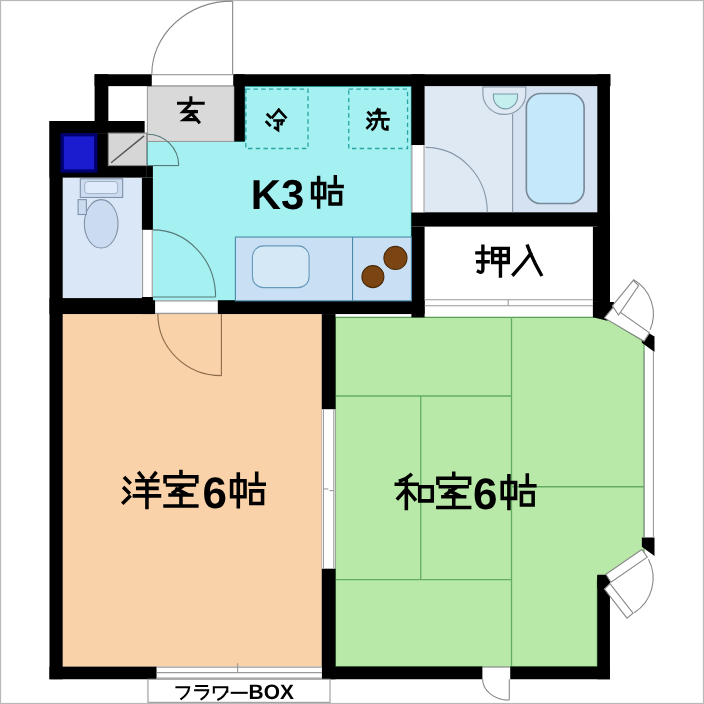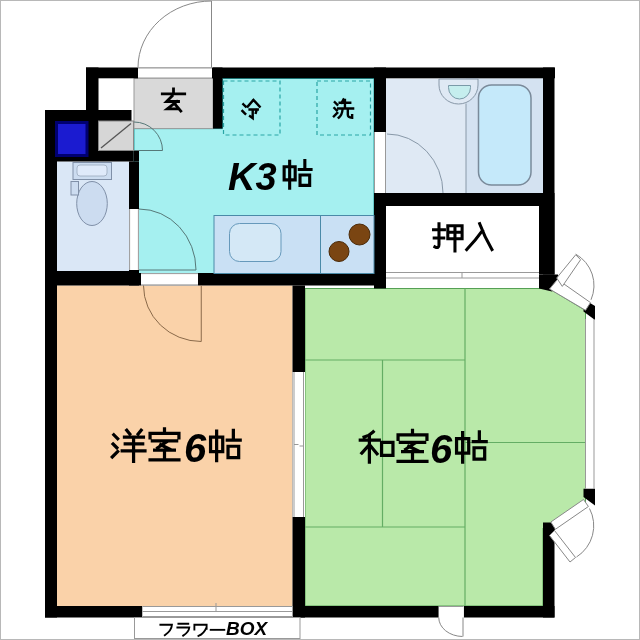--- a/index.html
+++ b/index.html
@@ -1,16 +1,16 @@
 <!DOCTYPE html>
 <html><head>
 <meta charset="utf-8">
 <style>
 html,body{margin:0;padding:0;background:#fff;}
-.wrap{width:544px;height:640px;position:relative;font-family:"Liberation Sans",sans-serif;font-style:italic;}
+.wrap{width:544px;height:640px;position:relative;font-family:"Liberation Sans",sans-serif;}
 svg{display:block;}
 </style>
 </head>
 <body>
 <div class="wrap">
 <svg width="640" height="640" viewBox="0 0 640 640">
 <defs>
 
 <g id="gGen" stroke="#000" fill="none" stroke-linecap="square">
   <path d="M50 5 V17 M10 23 H90 M45 30 L25 50 H68 M62 50 L28 76 H62 M54 58 L76 84"></path>

